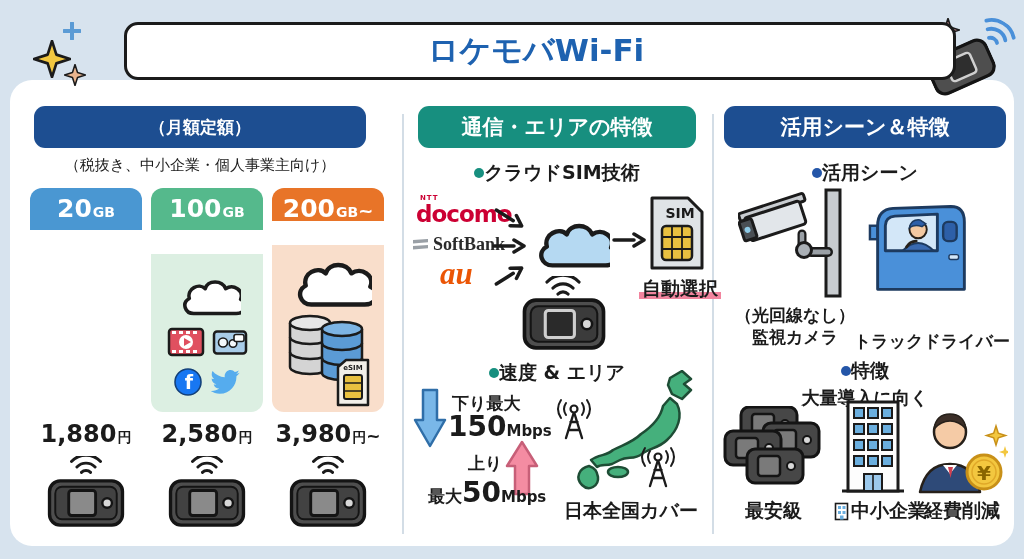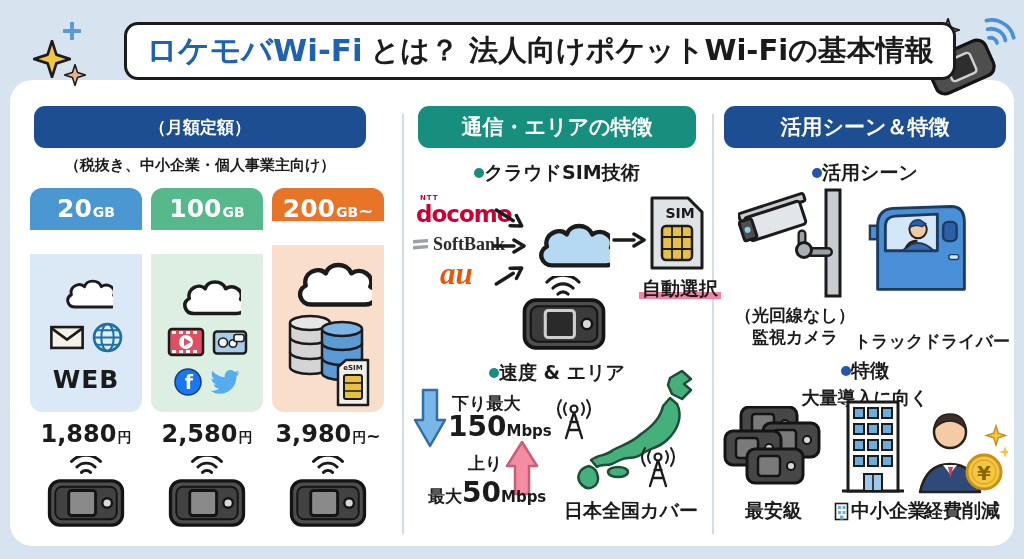--- a/index.html
+++ b/index.html
@@ -18,21 +18,21 @@
   .abs{position:absolute}
   .panel{left:10px;top:80px;width:1004px;height:466px;background:var(--panel-bg);border-radius:22px;}
   .banner{left:96px;top:22px;width:832px;height:58px;background:#fff;border:3px solid #1b1b1b;
           border-radius:14px;display:flex;align-items:center;justify-content:center;white-space:nowrap;z-index:5;margin-left:28px;}
   .banner .brand{color:var(--brand-blue);font-size:31px;font-weight:800;margin-right:8px;}
   .banner .rest{color:var(--ink);font-size:29px;font-weight:800;}
   .divider{top:114px;width:2px;height:420px;background:#d3dde6;}
   .pill{height:42px;border-radius:11px;display:flex;align-items:center;justify-content:center;
         color:#fff;font-weight:800;font-size:21px;white-space:nowrap;}
   .pill .paren{font-size:17px;font-weight:800;}
-  .subtitle{font-size:15px;font-weight:700;text-align:center;white-space:nowrap;}
+  .subtitle{font-size:15px;font-weight:400;text-align:center;white-space:nowrap;}
   .bullet-row{display:flex;align-items:center;justify-content:center;font-size:19px;font-weight:800;white-space:nowrap;}
   .dot{width:10px;height:10px;border-radius:50%;display:inline-block;flex:0 0 auto;}
   .dot.teal{background:var(--teal)} .dot.navy{background:#2456a8}
   .plan-card{width:112px;height:224px;border-radius:12px;overflow:hidden;display:flex;flex-direction:column;gap:24px;}
   .plan-head{height:42px;display:flex;align-items:baseline;justify-content:center;color:#fff;font-weight:800;padding-top:8px;}
   .plan-head .v{font-size:25px;line-height:1} .plan-head .u{font-size:14px;margin-left:1px} .plan-head .s{font-size:18px}
   .plan-body{flex:1;display:flex;flex-direction:column;align-items:center;justify-content:space-evenly;padding:6px 4px;}
   .c1 .plan-head{background:var(--plan1-header)} .c1 .plan-body{background:var(--plan1-body)}
   .c2 .plan-head{background:var(--plan2-header)} .c2 .plan-body{background:var(--plan2-body)}
   .c3 .plan-head{background:var(--plan3-header)} .c3 .plan-body{background:var(--plan3-body)}
@@ -77,52 +77,34 @@
 <svg class="abs" style="left:978px;top:20px;transform:rotate(32deg)" width="38" height="28" viewBox="0 0 40 28">
   <path d="M15 22 a7 7 0 0 1 10 0 M9 15 a15 15 0 0 1 22 0 M3 8 a24 24 0 0 1 34 0" fill="none" stroke="#4a90d9" stroke-width="4" stroke-linecap="round"></path>
 </svg>
 <svg class="abs" style="left:928px;top:46px;transform:rotate(-24deg)" width="66" height="42" viewBox="0 0 80 50">
   <rect x="2" y="2" width="76" height="46" rx="12" fill="#4e4e4e" stroke="#141414" stroke-width="4"></rect>
   <rect x="24" y="12" width="32" height="26" rx="4" fill="#2e2e2e" stroke="#cfcfcf" stroke-width="3"></rect>
 </svg>
 
 <div class="abs banner">
   <span class="brand">ロケモバWi-Fi</span>
-  <span class="rest">とは？ 法人向けポケットWi-Fiの基本情報</span>
 </div>
 
 <div class="abs divider" style="left:402px"></div>
 <div class="abs divider" style="left:712px"></div>
 
 <div class="abs pill" style="left:34px;top:106px;width:332px;background:var(--navy)">
   <span class="paren">（月額定額）</span>
 </div>
 <div class="abs subtitle" style="left:18px;top:156px;width:364px">（税抜き、中小企業・個人事業主向け）</div>
 
 <div class="abs plan-card c1" style="left:30px;top:188px">
   <div class="plan-head">
     <span class="v">20</span>
     <span class="u">GB</span>
-  </div>
-  <div class="plan-body">
-    <svg width="54" height="38" viewBox="0 0 74 52">
-      <path d="M22 48 c-10 0 -14 -12 -5 -17 c-3 -11 11 -18 18 -11 c3 -10 19 -10 23 0 c9 -6 21 2 17 12 c9 4 6 16 -5 16 z" fill="#fff" stroke="#1b1b1b" stroke-width="4" stroke-linejoin="round"></path>
-    </svg>
-    <div class="icon-row">
-      <svg width="36" height="25" viewBox="0 0 34 24">
-        <rect x="2" y="2" width="30" height="20" fill="#f5f0e8" stroke="#1b1b1b" stroke-width="2.5"></rect>
-        <path d="M2 3 L17 14 L32 3" fill="none" stroke="#1b1b1b" stroke-width="2.5"></path>
-      </svg>
-      <svg width="31" height="31" viewBox="0 0 30 30">
-        <circle cx="15" cy="15" r="13" fill="#ddeefc" stroke="#1d6fa8" stroke-width="2.6"></circle>
-        <ellipse cx="15" cy="15" rx="6" ry="13" fill="none" stroke="#1d6fa8" stroke-width="2"></ellipse>
-        <path d="M2.5 15 H27.5 M4.5 8 H25.5 M4.5 22 H25.5" stroke="#1d6fa8" stroke-width="2" fill="none"></path>
-      </svg>
-    </div>
-    <div class="web-label">WEB</div>
   </div>
 </div>
 
 <div class="abs plan-card c2" style="left:151px;top:188px">
   <div class="plan-head">
     <span class="v">100</span>
     <span class="u">GB</span>
   </div>
   <div class="plan-body">
     <svg width="68" height="46" viewBox="0 0 74 52">

